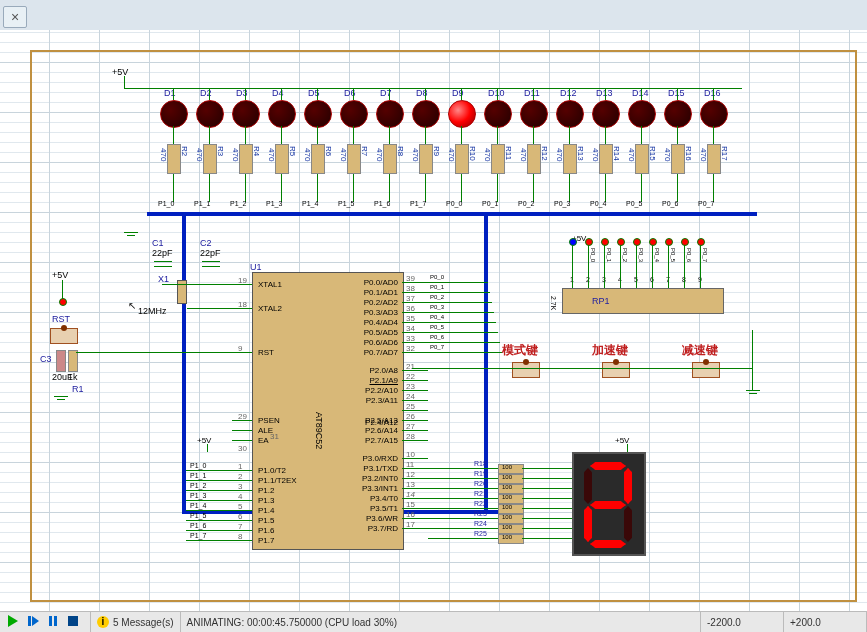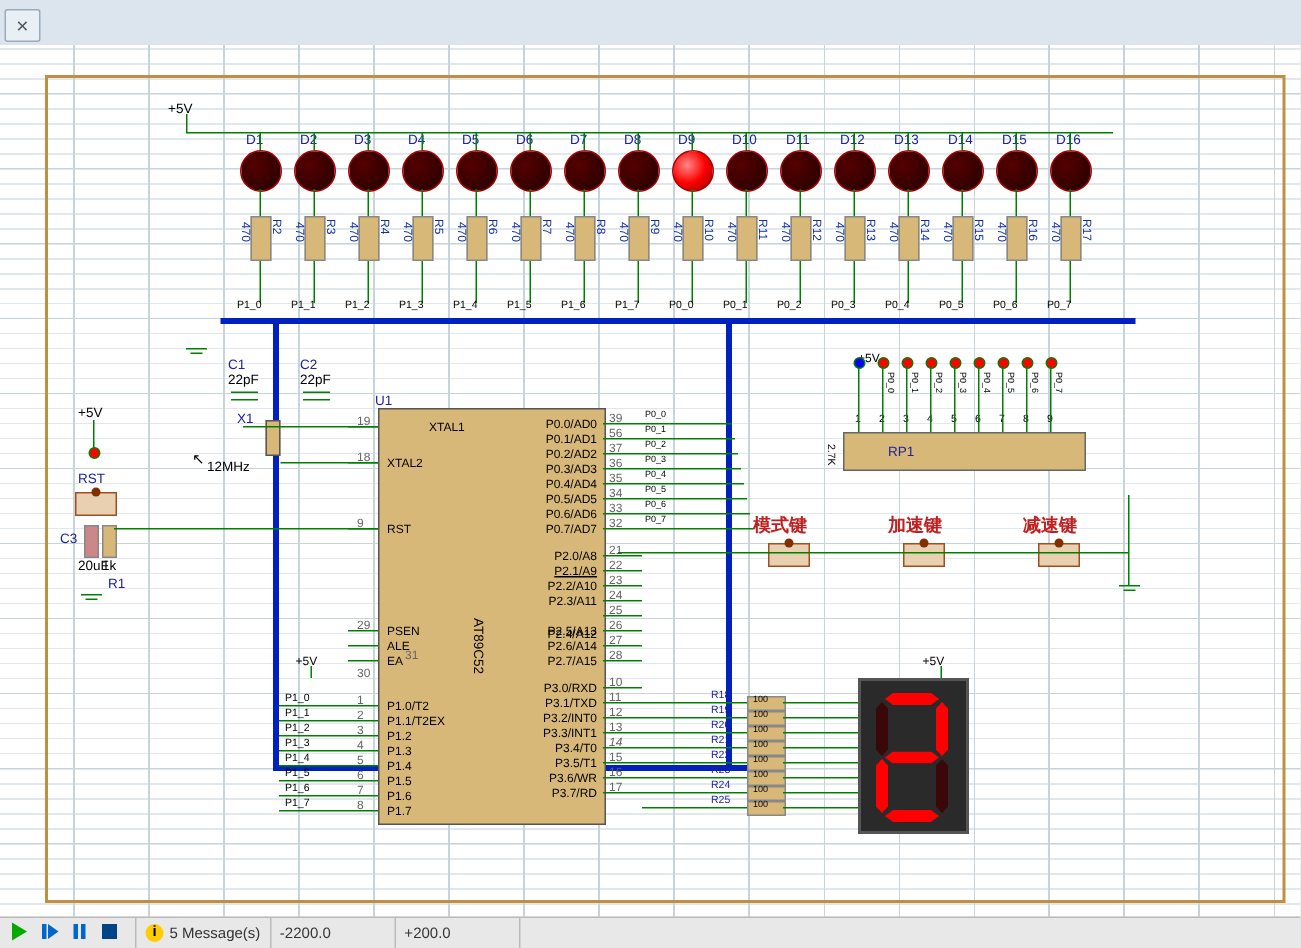--- a/index.html
+++ b/index.html
@@ -241,21 +241,21 @@
 <div class="label" style="left:36px;top:320px">1k</div>
 <div class="label labelb" style="left:40px;top:332px">R1</div>
 <div class="gnd" style="left:22px;top:344px"></div>
 <div class="wire wireh" style="left:44px;top:300px;width:176px"></div>
 
 <div class="chip" style="left:220px;top:220px;width:150px;height:276px"></div>
 <div class="label labelb" style="left:218px;top:210px">U1</div>
 <div class="label" style="left:282px;top:360px;writing-mode:vertical-rl;font-size:9px">AT89C52</div>
 <div id="chippins-left">
           <div class="pinno" style="left: 206px; top: 224px;">19</div>
-          <div class="pinlab" style="left: 226px; top: 228px; margin-left: 28px;">XTAL1</div>
+          <div class="pinlab" style="left: 226px; top: 228px;">XTAL1</div>
           <div class="wire wireh" style="left: 200px; top: 232px; width: 20px;"></div>
           <div class="pinno" style="left: 206px; top: 248px;">18</div>
           <div class="pinlab" style="left: 226px; top: 252px;">XTAL2</div>
           <div class="wire wireh" style="left: 200px; top: 256px; width: 20px;"></div>
           <div class="pinno" style="left: 206px; top: 292px;">9</div>
           <div class="pinlab" style="left: 226px; top: 296px;">RST</div>
           <div class="wire wireh" style="left: 200px; top: 300px; width: 20px;"></div>
           <div class="pinno" style="left: 206px; top: 360px;">29</div>
           <div class="pinlab" style="left: 226px; top: 364px;">PSEN</div>
           <div class="wire wireh" style="left: 200px; top: 368px; width: 20px;"></div>
@@ -287,21 +287,21 @@
           <div class="pinlab" style="left: 226px; top: 474px;">P1.6</div>
           <div class="wire wireh" style="left: 200px; top: 478px; width: 20px;"></div>
           <div class="pinno" style="left: 206px; top: 480px;">8</div>
           <div class="pinlab" style="left: 226px; top: 484px;">P1.7</div>
           <div class="wire wireh" style="left: 200px; top: 488px; width: 20px;"></div>
         </div>
 <div id="chippins-right">
           <div class="pinno" style="left: 374px; top: 222px;">39</div>
           <div class="pinlab" style="left: 320px; top: 226px; text-align: right; width: 46px;">P0.0/AD0</div>
           <div class="wire wireh" style="left: 370px; top: 230px; width: 26px;"></div>
-          <div class="pinno" style="left: 374px; top: 232px;">56</div>
+          <div class="pinno" style="left: 374px; top: 232px;">38</div>
           <div class="pinlab" style="left: 320px; top: 236px; text-align: right; width: 46px;">P0.1/AD1</div>
           <div class="wire wireh" style="left: 370px; top: 240px; width: 26px;"></div>
           <div class="pinno" style="left: 374px; top: 242px;">37</div>
           <div class="pinlab" style="left: 320px; top: 246px; text-align: right; width: 46px;">P0.2/AD2</div>
           <div class="wire wireh" style="left: 370px; top: 250px; width: 26px;"></div>
           <div class="pinno" style="left: 374px; top: 252px;">36</div>
           <div class="pinlab" style="left: 320px; top: 256px; text-align: right; width: 46px;">P0.3/AD3</div>
           <div class="wire wireh" style="left: 370px; top: 260px; width: 26px;"></div>
           <div class="pinno" style="left: 374px; top: 262px;">35</div>
           <div class="pinlab" style="left: 320px; top: 266px; text-align: right; width: 46px;">P0.4/AD4</div>
@@ -538,17 +538,18 @@
     <span class="playbtn">
           <svg width="14" height="14">
             <rect x="2" y="2" width="10" height="10" fill="#048"></rect>
           </svg>
         </span>
   </div>
   <div>
     <span style="display:inline-block;width:12px;height:12px;border-radius:50%;background:#fc0;color:#000;text-align:center;line-height:12px;font-weight:bold;margin-right:4px">i</span>
     <span>5 Message(s)</span>
   </div>
+  <div style="flex:1">ANIMATING: 00:00:45.750000 (CPU load 30%)</div>
   <div style="width:70px;text-align:right">-2200.0</div>
   <div style="width:70px;text-align:right">+200.0</div>
 </div>
 
 </div>
 
 </body></html>

